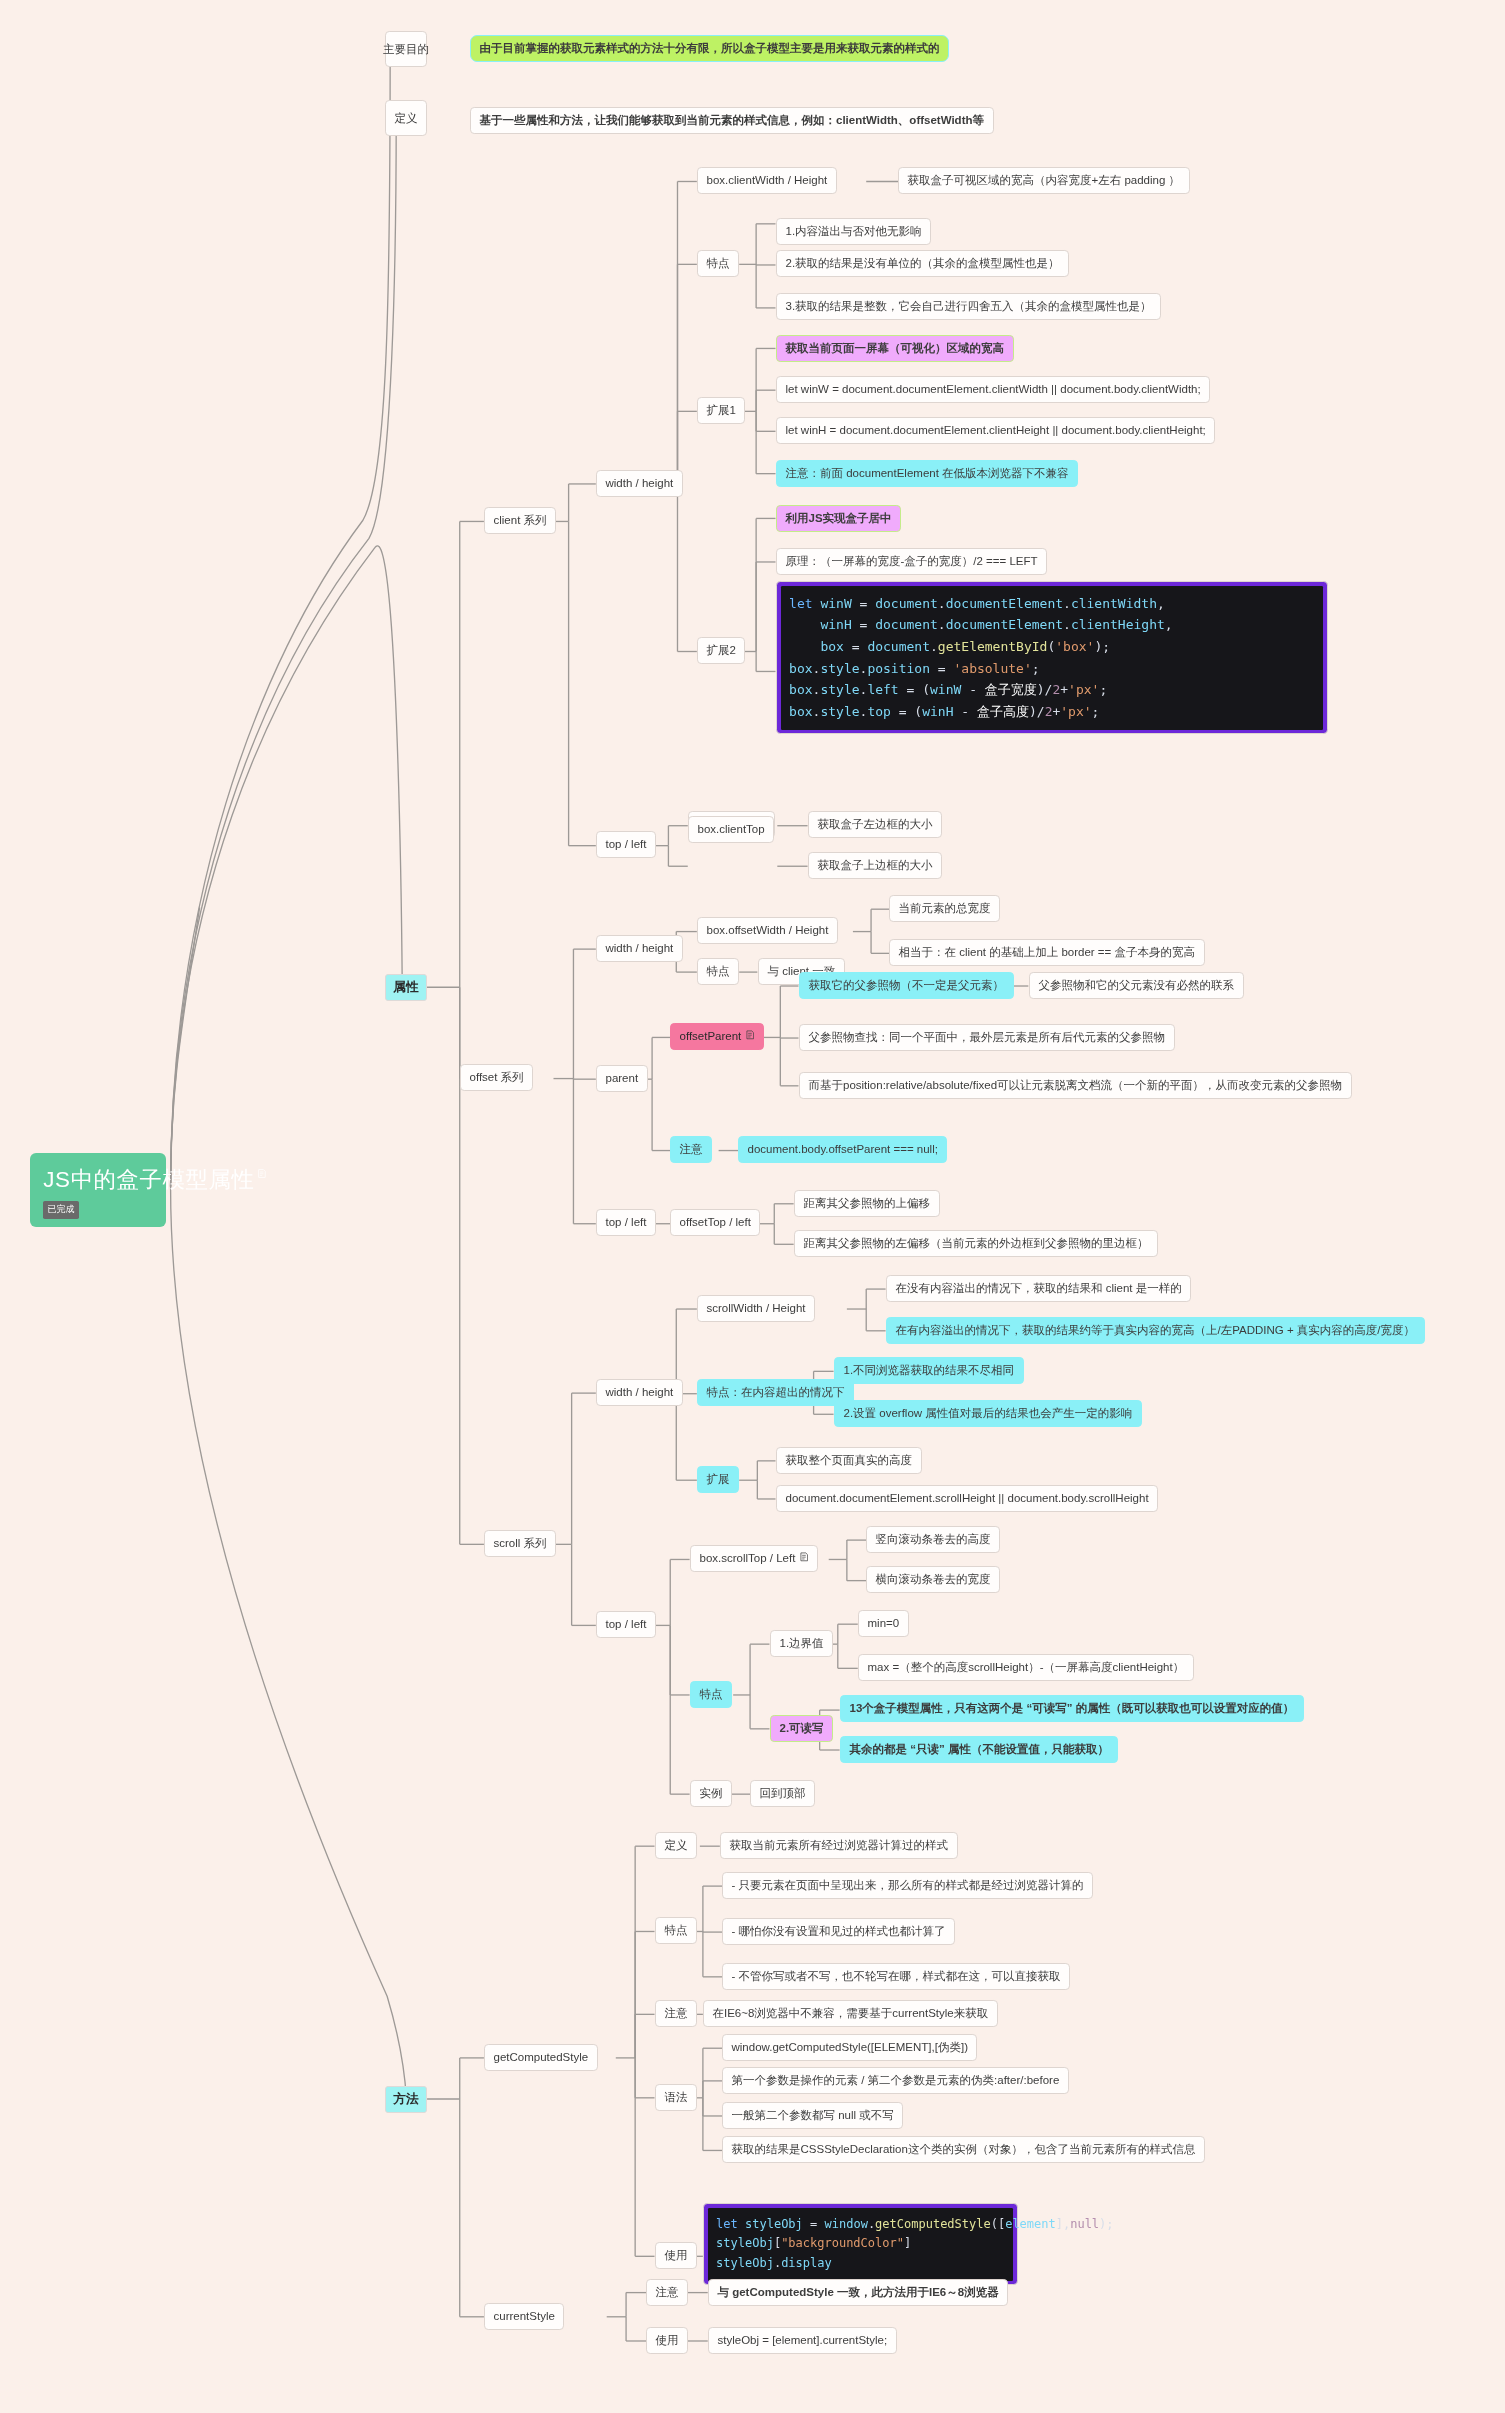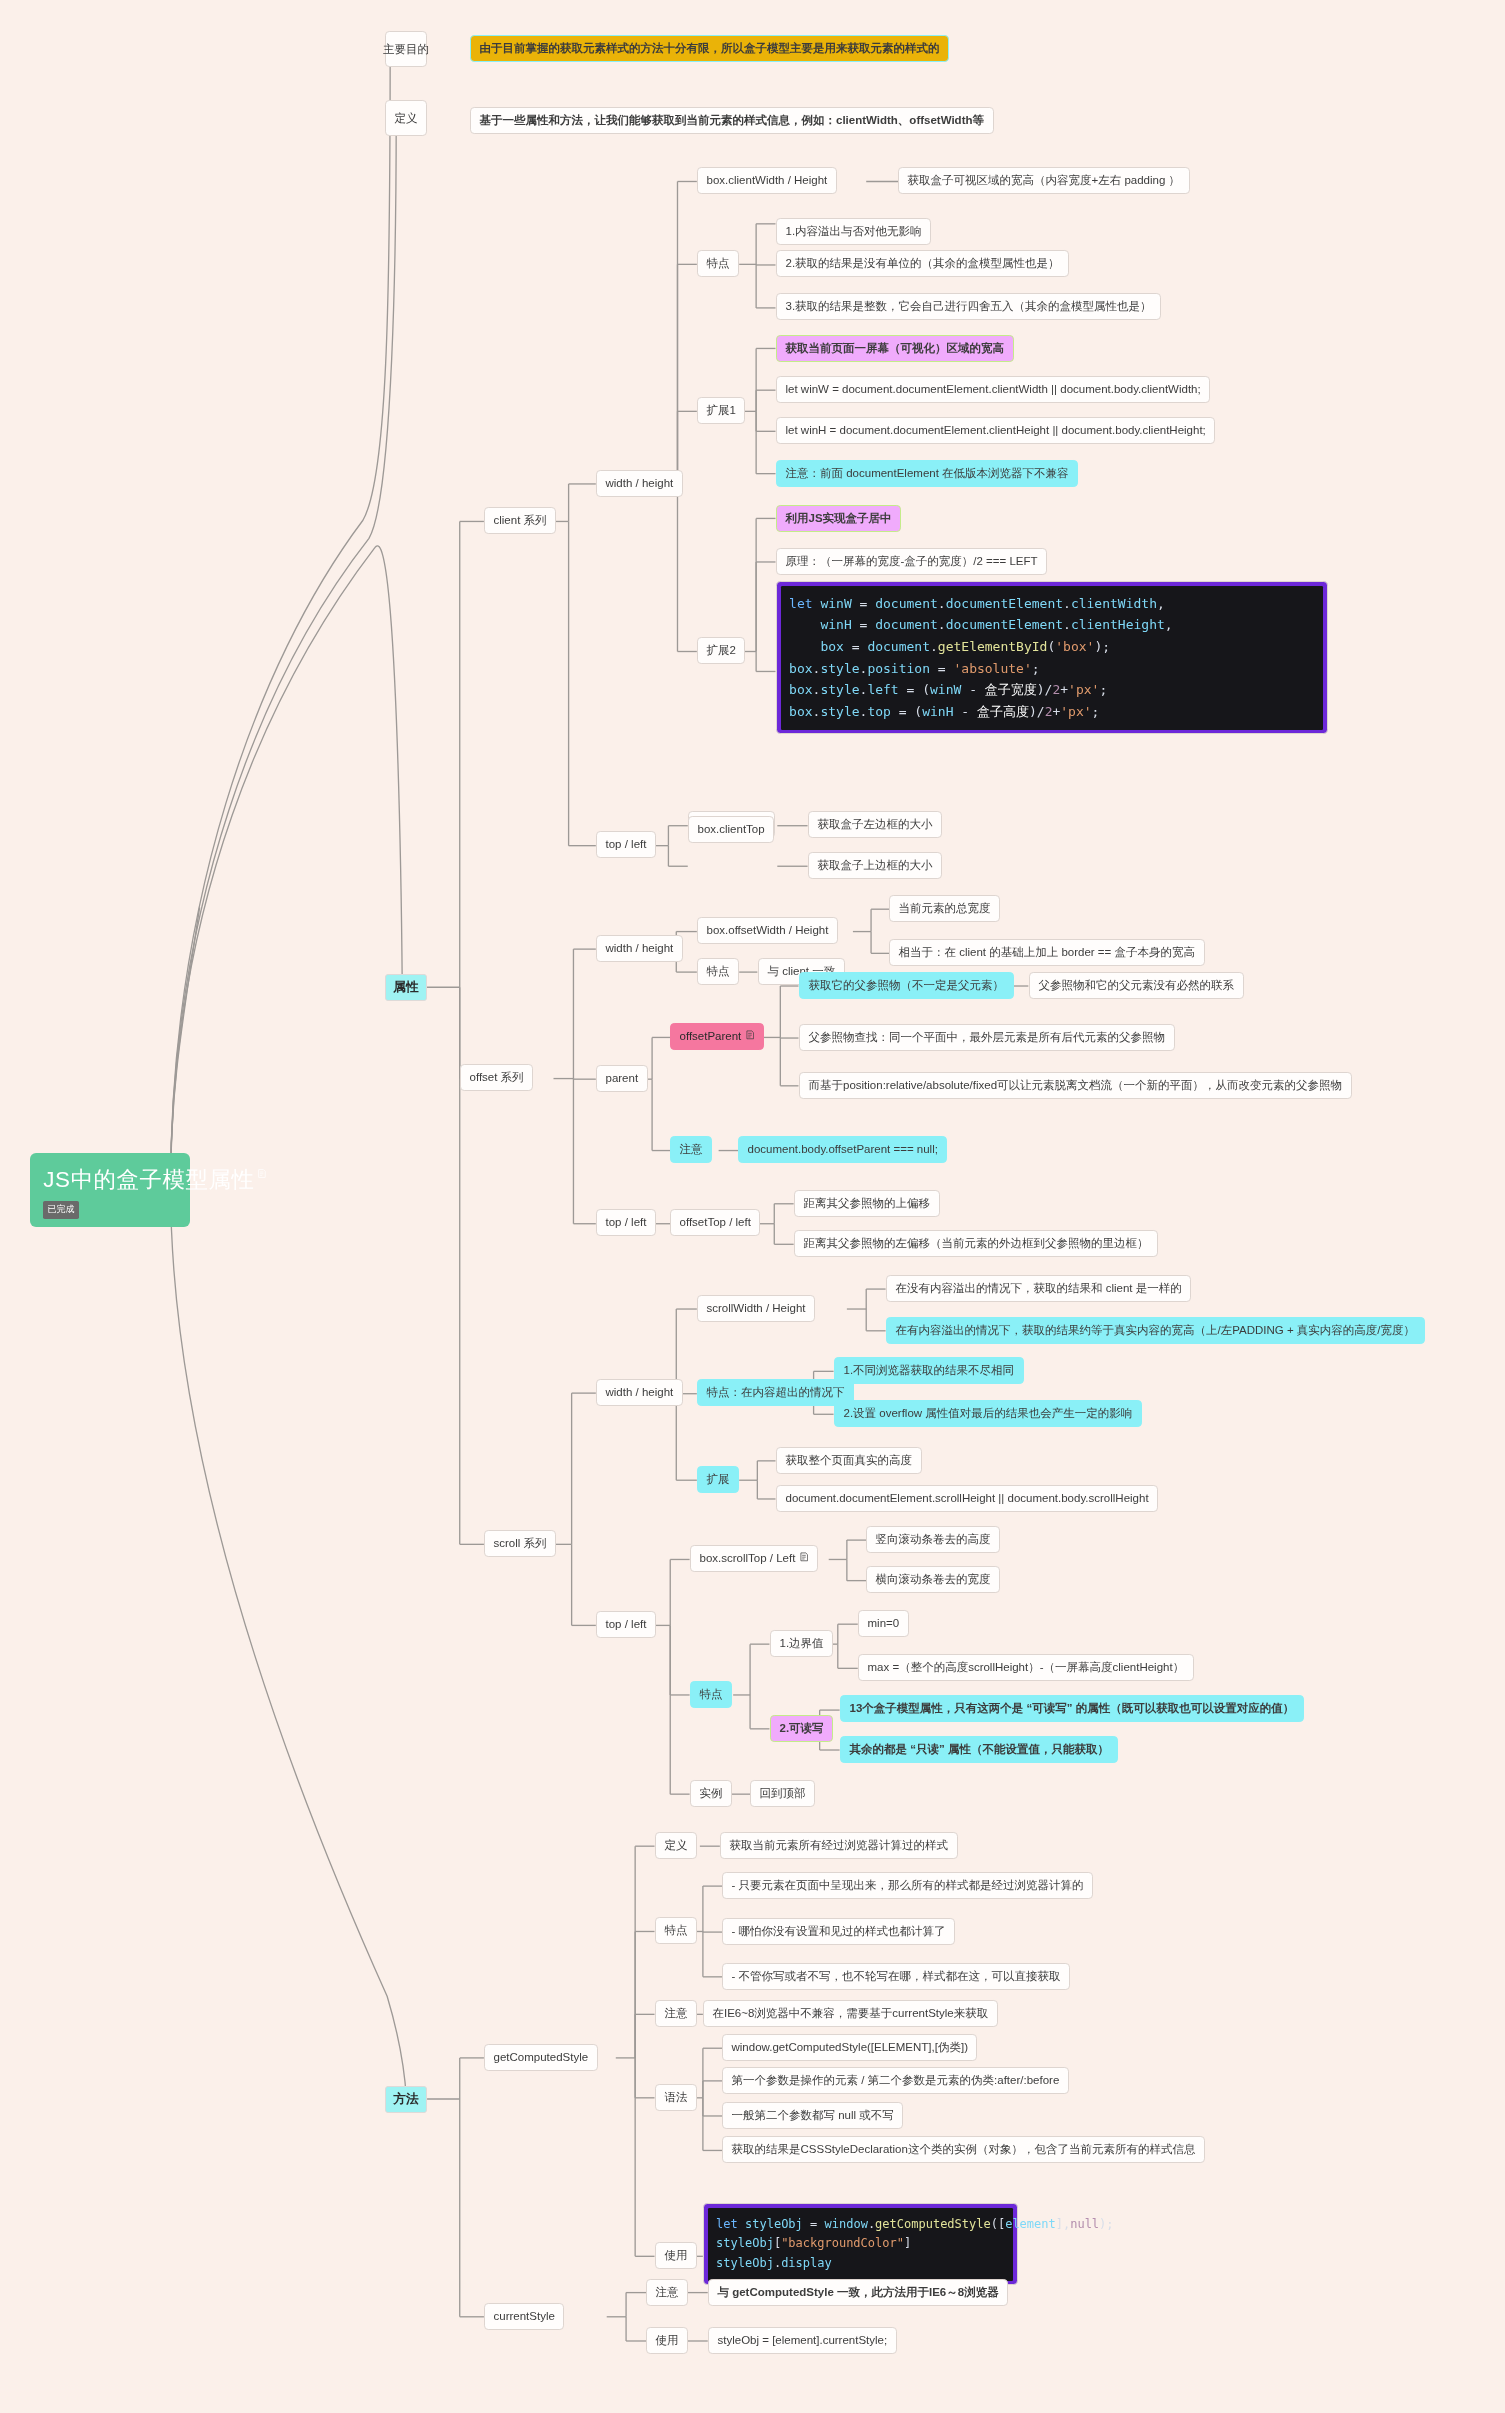--- a/index.html
+++ b/index.html
@@ -73,21 +73,21 @@
     font-size:12.7px;
     font-weight:bold;
     color:#2b2b2b;
     padding:4.2px 7.3px;
     white-space:nowrap;
     display:flex;
     align-items:center;
   }
 
   
-  .hl-cyan { background:#eab308; border-color:#8af0f7; font-weight:bold; }
+  .hl-cyan { background:#bef264; border-color:#8af0f7; font-weight:bold;border-radius:7px; }
   .hl-cyan-soft { background:#8af0f7; border-color:#8af0f7; }
   .hl-green { background:#f0abfc; border-color:#c4ec89; font-weight:bold; }
   .hl-pink  { background:#f5779f; border-color:#f5779f; color:#2b2b2b; font-weight:normal; }
   .bold { font-weight:bold; }
 
   
   .codewrap {
     position:absolute;
     background:#6d28d9;
     border:0.6px solid #ded5d0;
@@ -335,21 +335,21 @@
     <path d="M1003,3830 L1035,3830"></path>
     <path d="M1035,3830 L1035,3790"></path>
     <path d="M1035,3830 L1035,3870"></path>
     <path d="M1035,3790 L1068,3790"></path>
     <path d="M1035,3870 L1068,3870"></path>
     <path d="M1137,3790 L1170,3790"></path>
     <path d="M1137,3870 L1170,3870"></path>
   </g>
 </svg>
 
-<div class="root" style="left:30px; top:1153px; width:160px;">
+<div class="root" style="left:30px; top:1153px; width:136px;">
   <span class="root-title">JS中的盒子模型属性</span><span class="note-icon"><svg width="7.9" height="9" viewBox="0 0 13 15">
           <path d="M1 1 h8 l3 3 v10 h-11 z" fill="none" stroke="#ffffff" stroke-width="1.2"></path>
           <path d="M3 5 h6 M3 8 h6 M3 11 h4" stroke="#ffffff" stroke-width="1.1"></path>
         </svg></span>
   <br>
   <span class="badge">已完成</span>
 </div>
 
 <div class="node" style="left:385px; top:31px; width:42px; height:36px; justify-content:center;">
   <span>主要目的</span>

